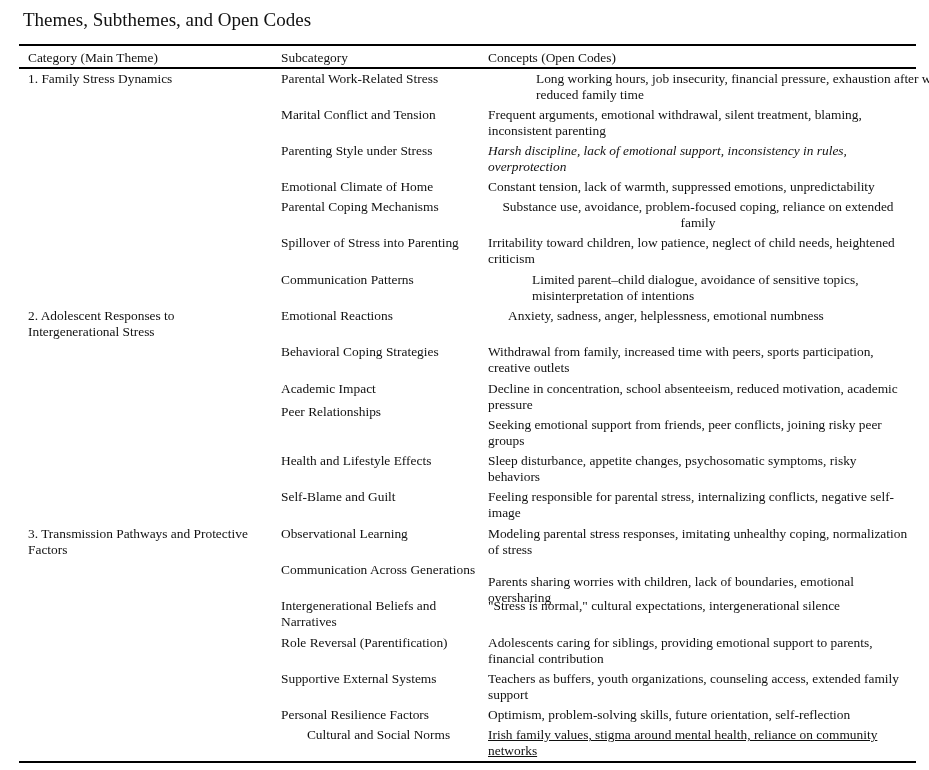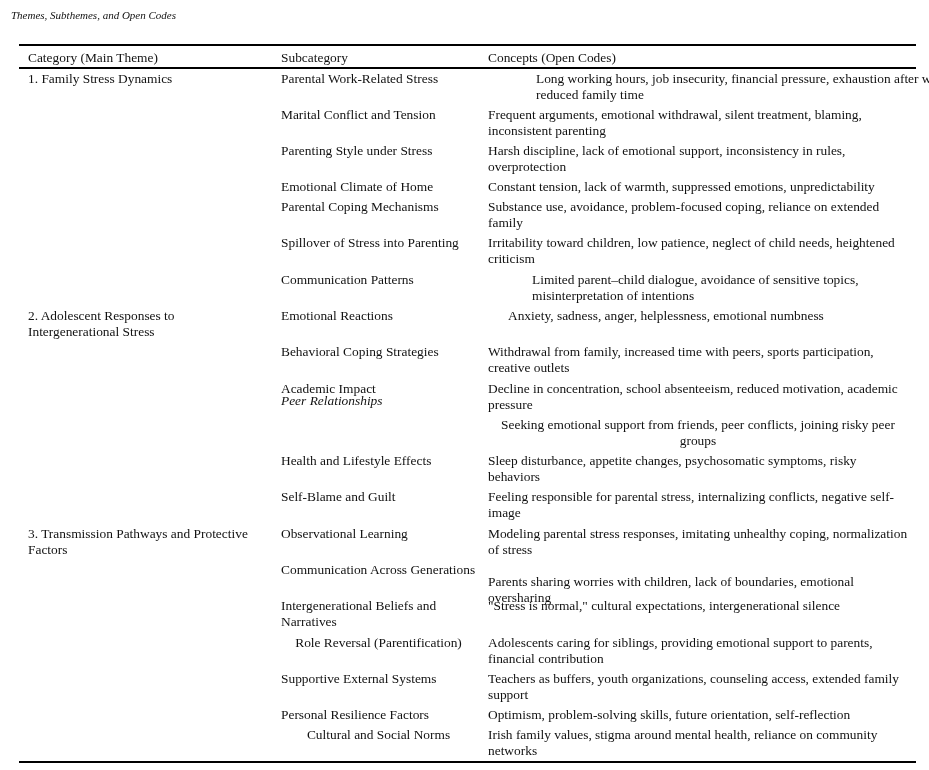--- a/index.html
+++ b/index.html
@@ -1,18 +1,18 @@
 <!DOCTYPE html>
 <html><head>
 <meta charset="utf-8">
 <style>
   html, body { margin:0; padding:0; background:#ffffff; }
   body { width:929px; height:770px; position:relative; overflow:hidden;
          font-family:"Liberation Serif", serif; color:#111; font-size:13.4px; }
-  .title { position:absolute; left:11px; top:9px; font-style:italic; font-size:11px; }
+  .title { position:absolute; left:23px; top:9px; font-size:19px; }
   .rule { position:absolute; left:19px; width:897px; background:#000; }
   .hdr { position:absolute; top:50px; }
   .cell { position:absolute; line-height:16.4px; }
   .c1 { left:28px; width:230px; }
   .c2 { left:281px; width:195px; }
   .c3 { left:488px; width:420px; }
 </style>
 </head>
 <body>
 
@@ -31,31 +31,31 @@
       <div class="cell c3" style="top: 71px; margin-left: 48px;">Long working hours, job insecurity, financial pressure, exhaustion after work, reduced family time</div>
     </div>
     <div>
       <div class="cell c1" style="top: 107px;"></div>
       <div class="cell c2" style="top: 107px;">Marital Conflict and Tension</div>
       <div class="cell c3" style="top: 107px;">Frequent arguments, emotional withdrawal, silent treatment, blaming, inconsistent parenting</div>
     </div>
     <div>
       <div class="cell c1" style="top: 143px;"></div>
       <div class="cell c2" style="top: 143px;">Parenting Style under Stress</div>
-      <div class="cell c3" style="top: 143px;">Harsh discipline, lack of emotional support, inconsistency in rules, overprotection</div>
+      <div class="cell c3" style="top: 143px; font-style: italic;">Harsh discipline, lack of emotional support, inconsistency in rules, overprotection</div>
     </div>
     <div>
       <div class="cell c1" style="top: 179px;"></div>
       <div class="cell c2" style="top: 179px;">Emotional Climate of Home</div>
       <div class="cell c3" style="top: 179px;">Constant tension, lack of warmth, suppressed emotions, unpredictability</div>
     </div>
     <div>
       <div class="cell c1" style="top: 199px;"></div>
       <div class="cell c2" style="top: 199px;">Parental Coping Mechanisms</div>
-      <div class="cell c3" style="top: 199px;">Substance use, avoidance, problem-focused coping, reliance on extended family</div>
+      <div class="cell c3" style="top: 199px; text-align: center;">Substance use, avoidance, problem-focused coping, reliance on extended family</div>
     </div>
     <div>
       <div class="cell c1" style="top: 235px;"></div>
       <div class="cell c2" style="top: 235px;">Spillover of Stress into Parenting</div>
       <div class="cell c3" style="top: 235px;">Irritability toward children, low patience, neglect of child needs, heightened criticism</div>
     </div>
     <div>
       <div class="cell c1" style="top: 272px;"></div>
       <div class="cell c2" style="top: 272px;">Communication Patterns</div>
       <div class="cell c3" style="top: 272px; margin-left: 44px;">Limited parent–child dialogue, avoidance of sensitive topics, misinterpretation of intentions</div>
@@ -70,22 +70,22 @@
       <div class="cell c2" style="top: 344px;">Behavioral Coping Strategies</div>
       <div class="cell c3" style="top: 344px;">Withdrawal from family, increased time with peers, sports participation, creative outlets</div>
     </div>
     <div>
       <div class="cell c1" style="top: 381px;"></div>
       <div class="cell c2" style="top: 381px;">Academic Impact</div>
       <div class="cell c3" style="top: 381px;">Decline in concentration, school absenteeism, reduced motivation, academic pressure</div>
     </div>
     <div>
       <div class="cell c1" style="top: 417px;"></div>
-      <div class="cell c2" style="top: 393px; font-style: italic;">Peer Relationships</div>
-      <div class="cell c3" style="top: 417px; text-align: center;">Seeking emotional support from friends, peer conflicts, joining risky peer groups</div>
+      <div class="cell c2" style="top: 404px;">Peer Relationships</div>
+      <div class="cell c3" style="top: 417px;">Seeking emotional support from friends, peer conflicts, joining risky peer groups</div>
     </div>
     <div>
       <div class="cell c1" style="top: 453px;"></div>
       <div class="cell c2" style="top: 453px;">Health and Lifestyle Effects</div>
       <div class="cell c3" style="top: 453px;">Sleep disturbance, appetite changes, psychosomatic symptoms, risky behaviors</div>
     </div>
     <div>
       <div class="cell c1" style="top: 489px;"></div>
       <div class="cell c2" style="top: 489px;">Self-Blame and Guilt</div>
       <div class="cell c3" style="top: 489px;">Feeling responsible for parental stress, internalizing conflicts, negative self-image</div>
@@ -100,33 +100,33 @@
       <div class="cell c2" style="top: 562px;">Communication Across Generations</div>
       <div class="cell c3" style="top: 574px;">Parents sharing worries with children, lack of boundaries, emotional oversharing</div>
     </div>
     <div>
       <div class="cell c1" style="top: 598px;"></div>
       <div class="cell c2" style="top: 598px;">Intergenerational Beliefs and Narratives</div>
       <div class="cell c3" style="top: 598px;">"Stress is normal," cultural expectations, intergenerational silence</div>
     </div>
     <div>
       <div class="cell c1" style="top: 635px;"></div>
-      <div class="cell c2" style="top: 635px; text-align: center;">Role Reversal (Parentification)</div>
+      <div class="cell c2" style="top: 635px;">Role Reversal (Parentification)</div>
       <div class="cell c3" style="top: 635px;">Adolescents caring for siblings, providing emotional support to parents, financial contribution</div>
     </div>
     <div>
       <div class="cell c1" style="top: 671px;"></div>
       <div class="cell c2" style="top: 671px;">Supportive External Systems</div>
       <div class="cell c3" style="top: 671px;">Teachers as buffers, youth organizations, counseling access, extended family support</div>
     </div>
     <div>
       <div class="cell c1" style="top: 707px;"></div>
       <div class="cell c2" style="top: 707px; font-family: Liberation Serif, serif;">Personal Resilience Factors</div>
       <div class="cell c3" style="top: 707px;">Optimism, problem-solving skills, future orientation, self-reflection</div>
     </div>
     <div>
       <div class="cell c1" style="top: 727px;"></div>
       <div class="cell c2" style="top: 727px; text-align: center;">Cultural and Social Norms</div>
-      <div class="cell c3" style="top: 727px;">Irish family values, stigma around mental health, reliance on community networks</div>
+      <div class="cell c3" style="top: 727px; text-decoration: underline;">Irish family values, stigma around mental health, reliance on community networks</div>
     </div>
   </div>
 
 <div class="rule" style="top:761px;height:1.5px;"></div>
 
 </body></html>

